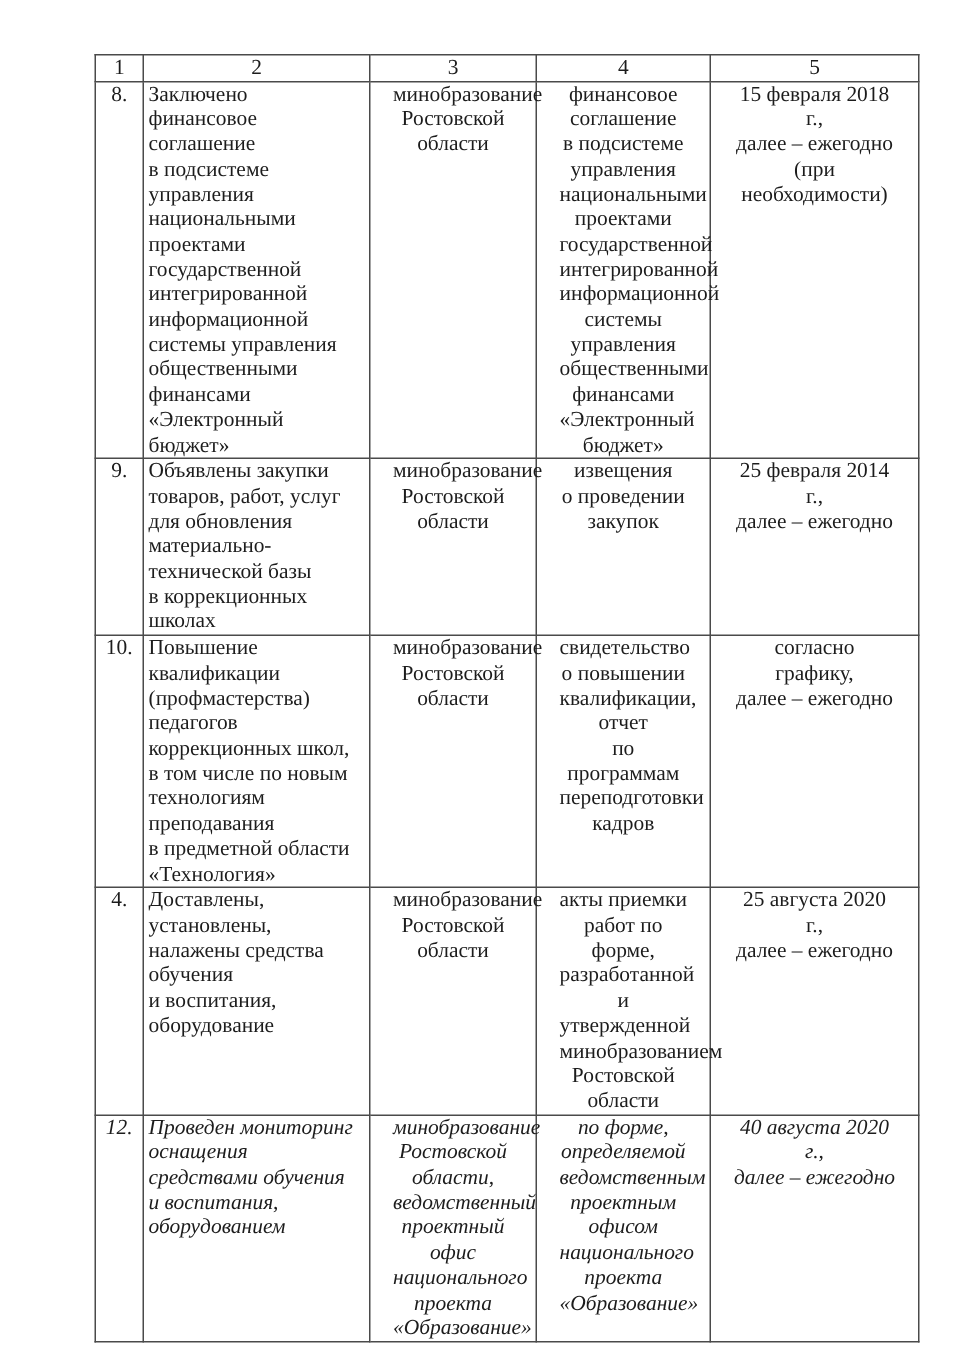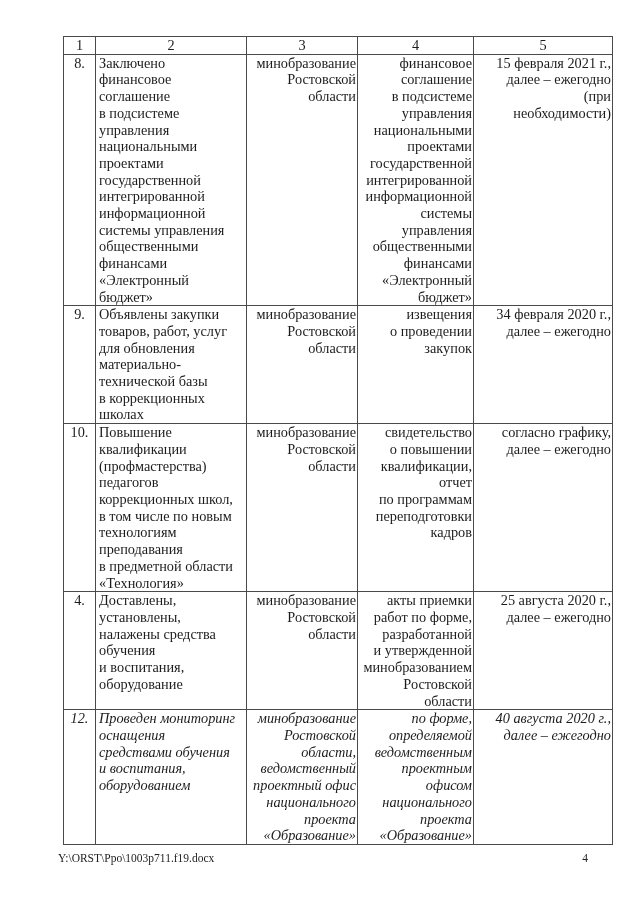--- a/index.html
+++ b/index.html
@@ -34,21 +34,21 @@
     vertical-align: top;
     white-space: pre-line;
     overflow: visible;
   }
   .doc-table th {
     text-align: center;
     height: 16px;
   }
   td.c1 { text-align: center; }
   td.c2 { text-align: left; padding: 0 2px 0 3px; }
-  td.c3, td.c4, td.c5 { text-align: right; padding: 0 1px; }
+  td.c3, td.c4, td.c5 { text-align: center; padding: 0 15px; }
   tr.r8  td { height: 250px; }
   tr.r9  td { height: 117px; }
   tr.r10 td { height: 165px; }
   tr.r11 td { height: 117px; }
   tr.r12 td { height: 133px; font-style: italic; }
   .footer {
     position: absolute;
     left: 58px;
     right: 52px;
     top: 851px;
@@ -111,41 +111,41 @@
 проектами
 государственной
 интегрированной
 информационной
 системы
 управления
 общественными
 финансами
 «Электронный
 бюджет»</td>
-        <td class="c5">15 февраля 2021 г.,
+        <td class="c5">15 февраля 2018 г.,
 далее – ежегодно
 (при
 необходимости)</td>
       </tr>
       <tr class="r9">
         <td class="c1">9.</td>
         <td class="c2">Объявлены закупки
 товаров, работ, услуг
 для обновления
 материально-
 технической базы
 в коррекционных
 школах</td>
         <td class="c3">минобразование
 Ростовской
 области</td>
         <td class="c4">извещения
 о проведении
 закупок</td>
-        <td class="c5">34 февраля 2020 г.,
+        <td class="c5">25 февраля 2014 г.,
 далее – ежегодно</td>
       </tr>
       <tr class="r10">
         <td class="c1">10.</td>
         <td class="c2">Повышение
 квалификации
 (профмастерства)
 педагогов
 коррекционных школ,
 в том числе по новым
@@ -209,18 +209,14 @@
 офисом
 национального
 проекта
 «Образование»</td>
         <td class="c5">40 августа 2020 г.,
 далее – ежегодно</td>
       </tr>
     </tbody>
   </table>
 
-  <div class="footer">
-    <span>Y:\ORST\Ppo\1003p711.f19.docx</span>
-    <span>4</span>
-  </div>
 
 </div>
 
 </body></html>

